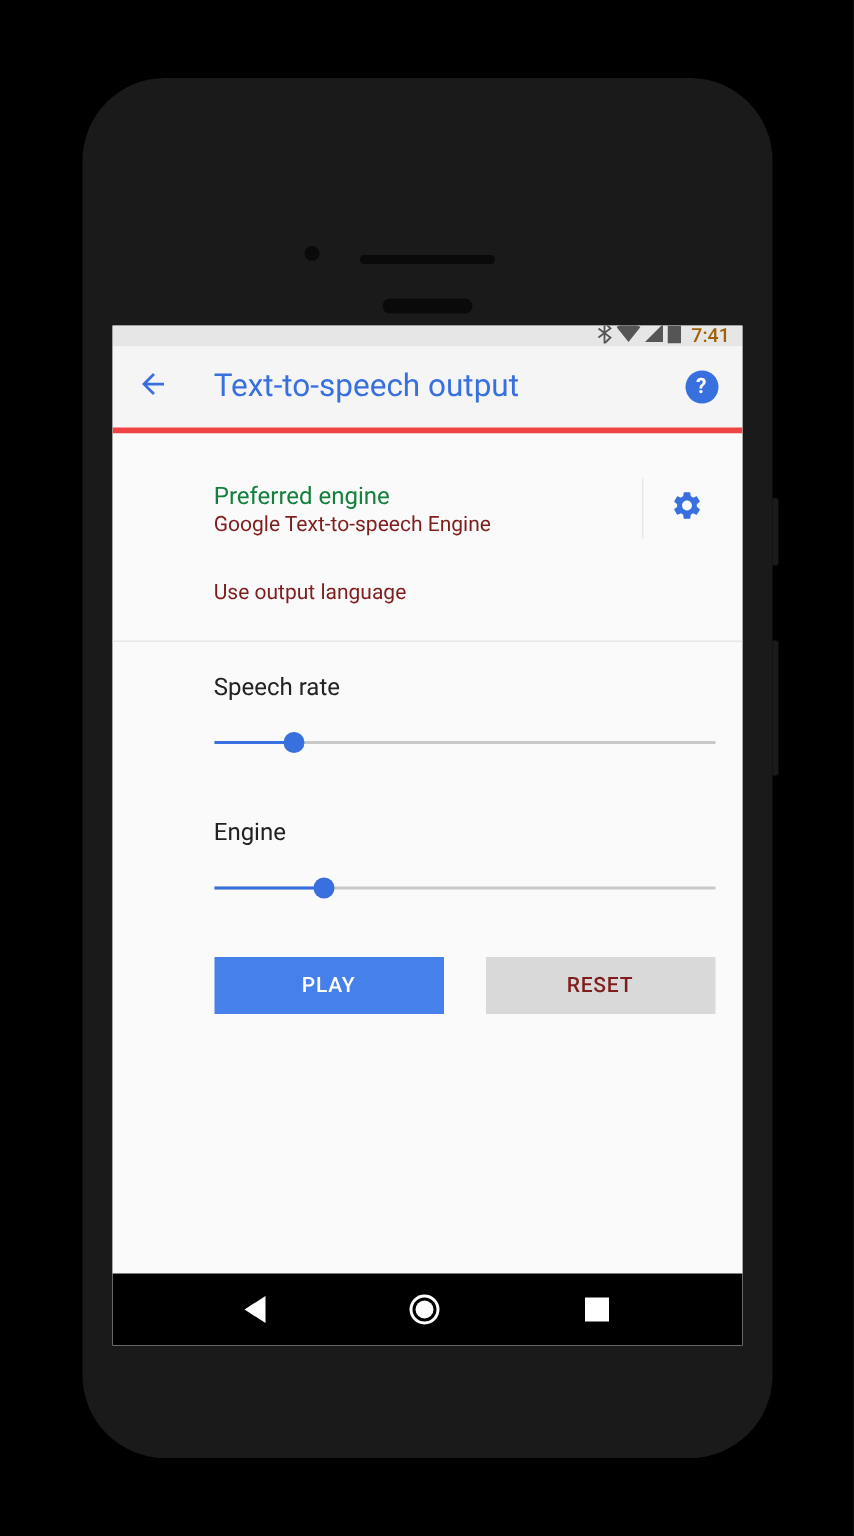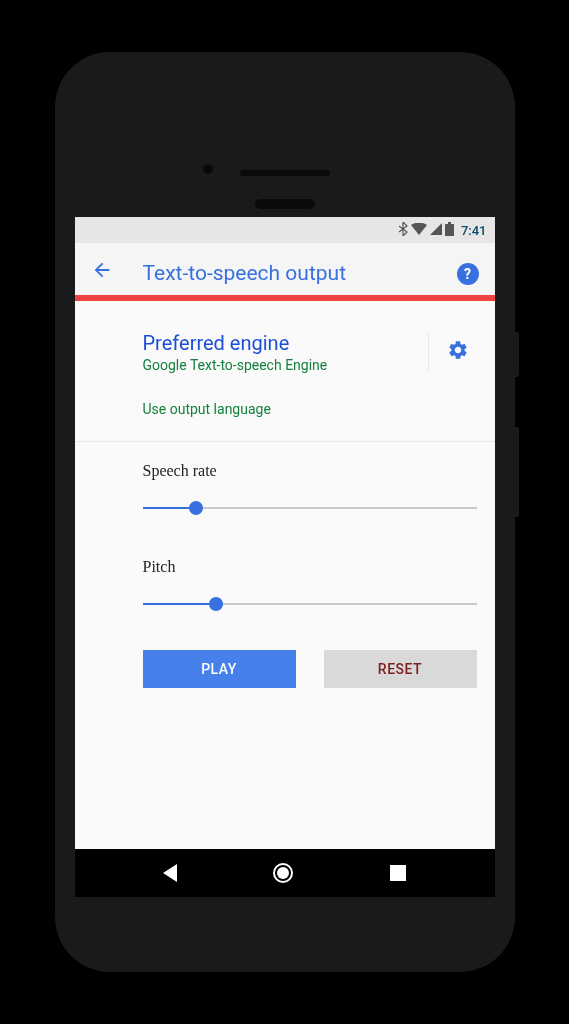--- a/index.html
+++ b/index.html
@@ -86,43 +86,43 @@
       background: #fafafa;
       position: relative;
       overflow: hidden;
       display: flex;
       flex-direction: column;
       margin-top: 80px;
       height: calc(100% - 80px);
     }
     
     .status-bar {
-      height: 26px;
+      height: 14px;
       background: #e6e6e6;
       display: flex;
       align-items: center;
       justify-content: flex-end;
       padding: 0 8px;
       font-size: 13px;
-      color: #0c4a6e;
+      color: #a16207;
       gap: 3px;
     }
     
     .status-bar .time {
       margin-left: 4px;
       font-weight: 500;
     }
     
     .app-bar {
       height: 58px;
       background: #f5f5f5;
       display: flex;
-      align-items: flex-end;
+      align-items: center;
       padding: 10px 16px;
-      border-bottom: 6px solid #ef4444;
+      border-bottom: 4px solid #ef4444;
     }
     
     .app-bar-title {
       flex: 1;
       font-size: 21px;
       color: #3870e0;
       font-weight: 400;
       margin-left: 30px;
     }
     
@@ -154,28 +154,28 @@
       align-items: center;
       padding: 14px 18px;
     }
     
     .pref-text {
       flex: 1;
       padding-left: 50px;
     }
     
     .pref-title {
-      font-size: 20px;
-      color: #1d4ed8;
+      font-size: 16px;
+      color: #15803d;
       margin-bottom: 2px;
     }
     
     .pref-subtitle {
       font-size: 14px;
-      color: #15803d;
+      color: #7f1d1d;
     }
     
     .settings-icon-wrap {
       border-left: 1px solid #e8e8e8;
       padding-left: 18px;
       padding-right: 8px;
       height: 40px;
       display: flex;
       align-items: center;
     }
@@ -191,21 +191,20 @@
     }
     
     .slider-section {
       padding: 20px 18px 10px 68px;
     }
     
     .slider-label {
       font-size: 16px;
       color: #222;
       margin-bottom: 18px;
-      font-family: Liberation Serif, serif;
     }
     
     .slider {
       position: relative;
       height: 20px;
       margin-bottom: 10px;
     }
     
     .slider-track {
       position: absolute;
@@ -380,21 +379,21 @@
       <div class="slider-section">
         <div class="slider-label">Speech rate</div>
         <div class="slider">
           <div class="slider-track"></div>
           <div class="slider-fill" style="width:16%"></div>
           <div class="slider-thumb" style="left:16%"></div>
         </div>
       </div>
 
       <div class="slider-section">
-        <div class="slider-label">Pitch</div>
+        <div class="slider-label">Engine</div>
         <div class="slider">
           <div class="slider-track"></div>
           <div class="slider-fill" style="width:22%"></div>
           <div class="slider-thumb" style="left:22%"></div>
         </div>
       </div>
 
       <div class="button-row">
         <button class="btn btn-primary">PLAY</button>
         <button class="btn btn-secondary">RESET</button>

